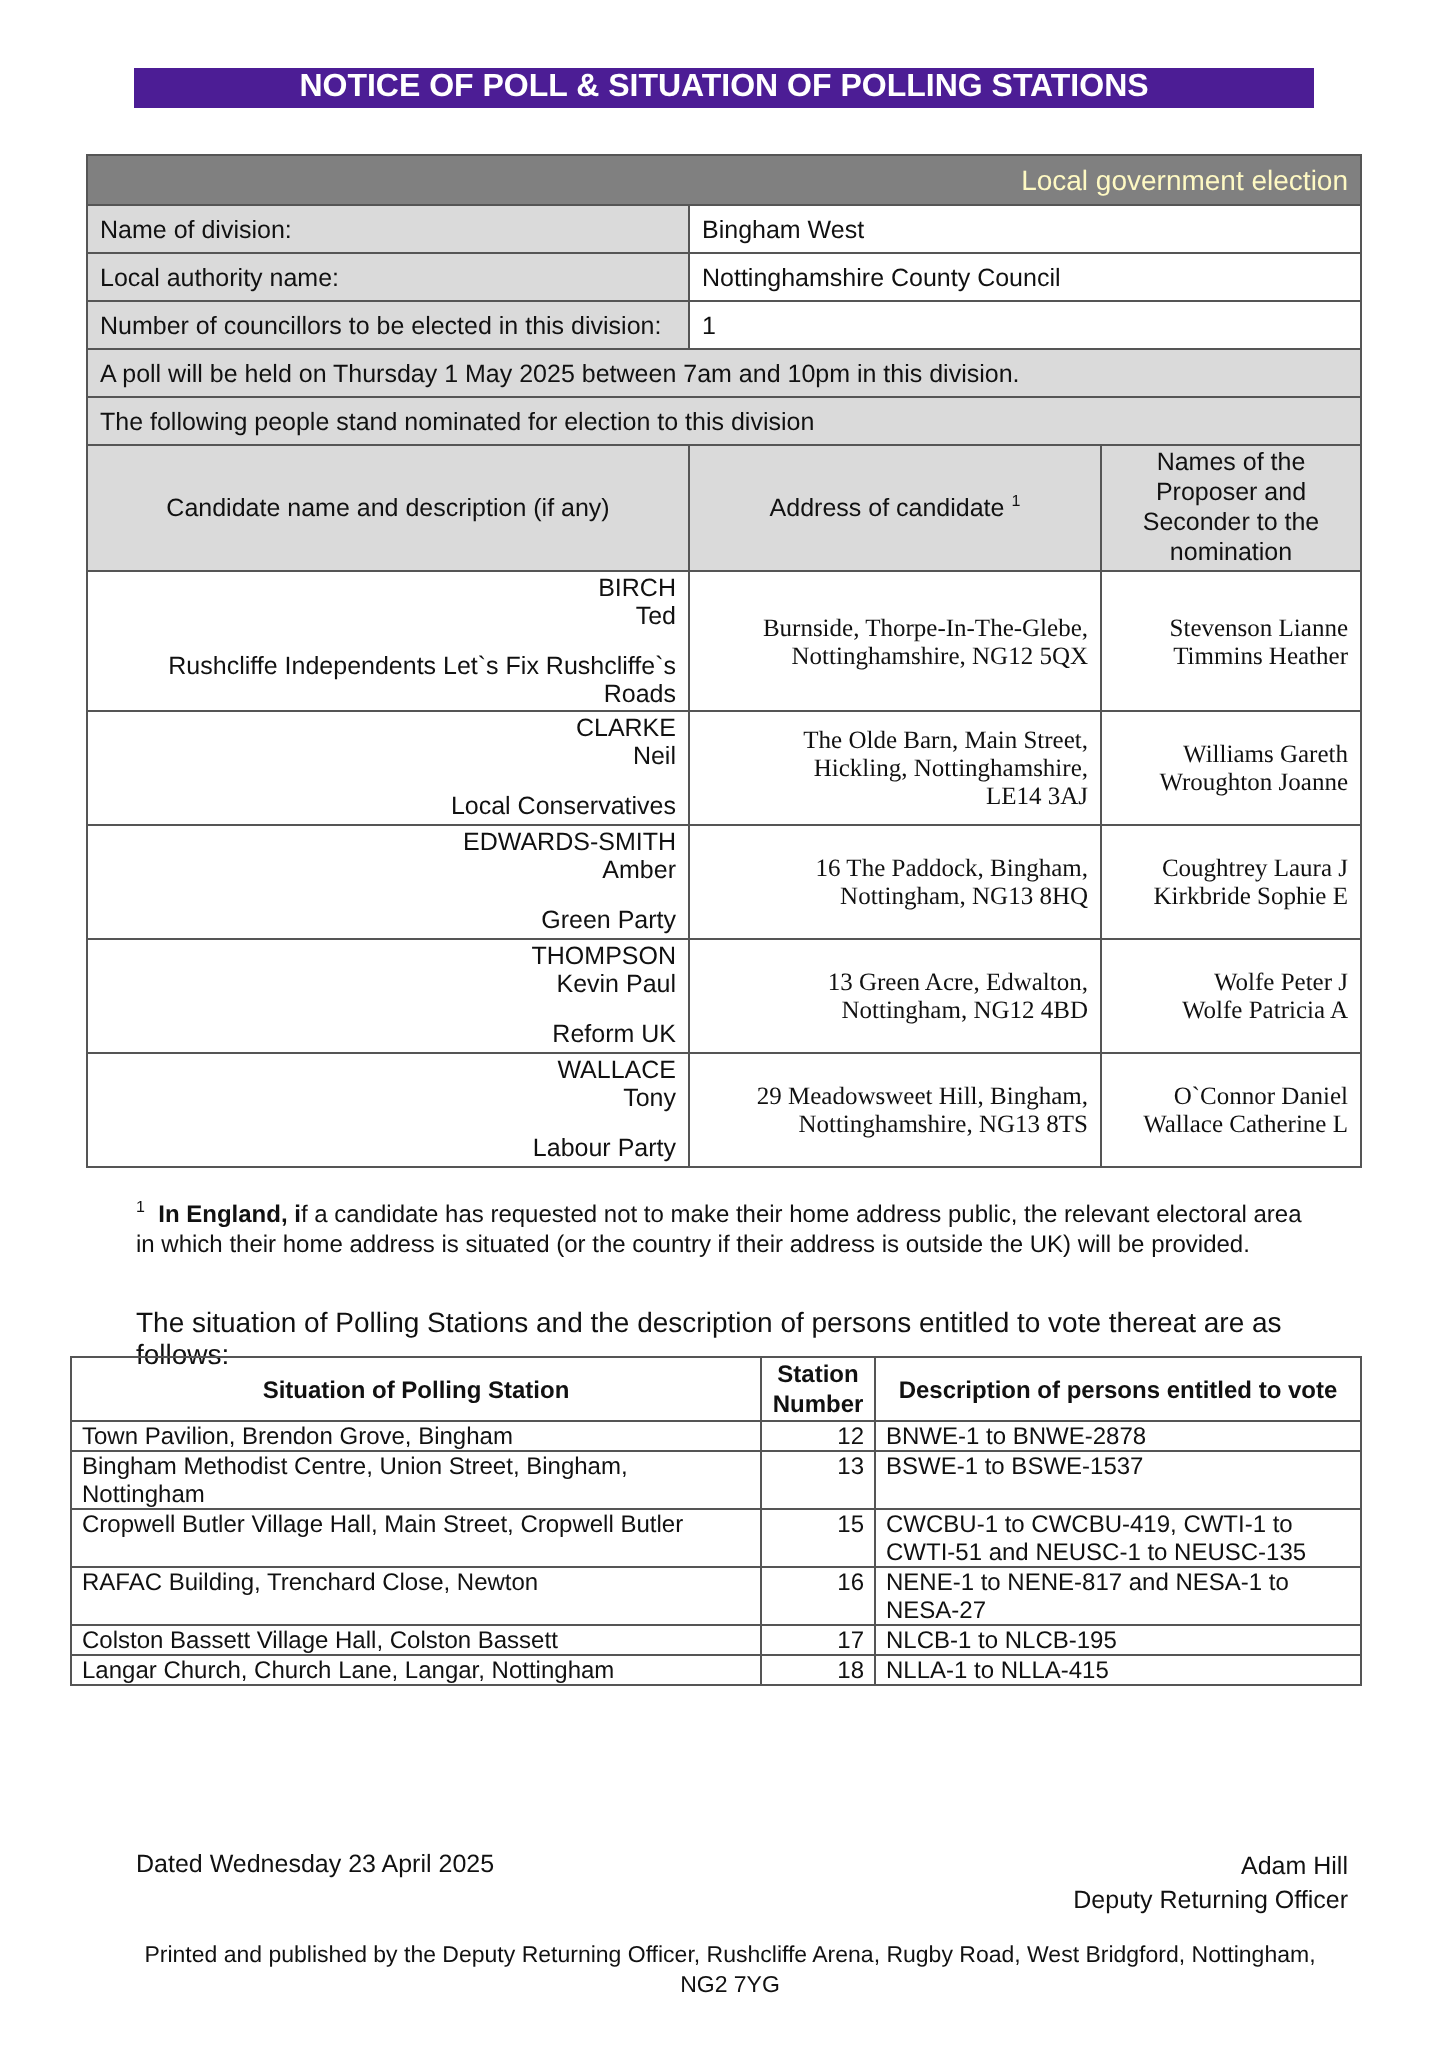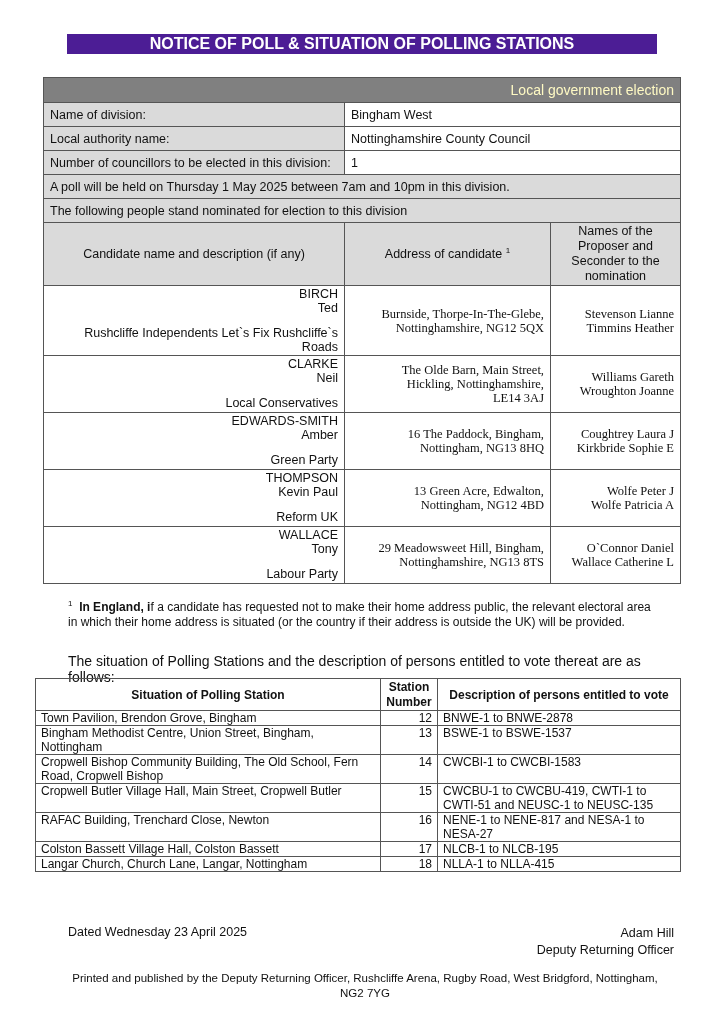--- a/index.html
+++ b/index.html
@@ -203,25 +203,20 @@
         <td>Town Pavilion, Brendon Grove, Bingham</td>
         <td class="num">12</td>
         <td>BNWE-1 to BNWE-2878</td>
       </tr>
       <tr>
         <td>Bingham Methodist Centre, Union Street, Bingham, Nottingham</td>
         <td class="num">13</td>
         <td>BSWE-1 to BSWE-1537</td>
       </tr>
       <tr>
-        <td>Cropwell Bishop Community Building, The Old School, Fern Road, Cropwell Bishop</td>
-        <td class="num">14</td>
-        <td>CWCBI-1 to CWCBI-1583</td>
-      </tr>
-      <tr>
         <td>Cropwell Butler Village Hall, Main Street, Cropwell Butler</td>
         <td class="num">15</td>
         <td>CWCBU-1 to CWCBU-419, CWTI-1 to CWTI-51 and NEUSC-1 to NEUSC-135</td>
       </tr>
       <tr>
         <td>RAFAC Building, Trenchard Close, Newton</td>
         <td class="num">16</td>
         <td>NENE-1 to NENE-817 and NESA-1 to NESA-27</td>
       </tr>
       <tr>

